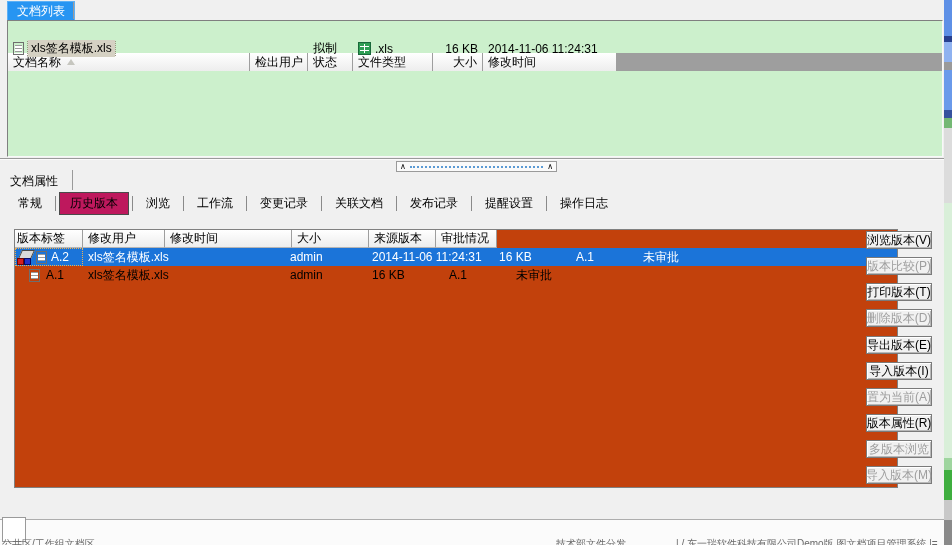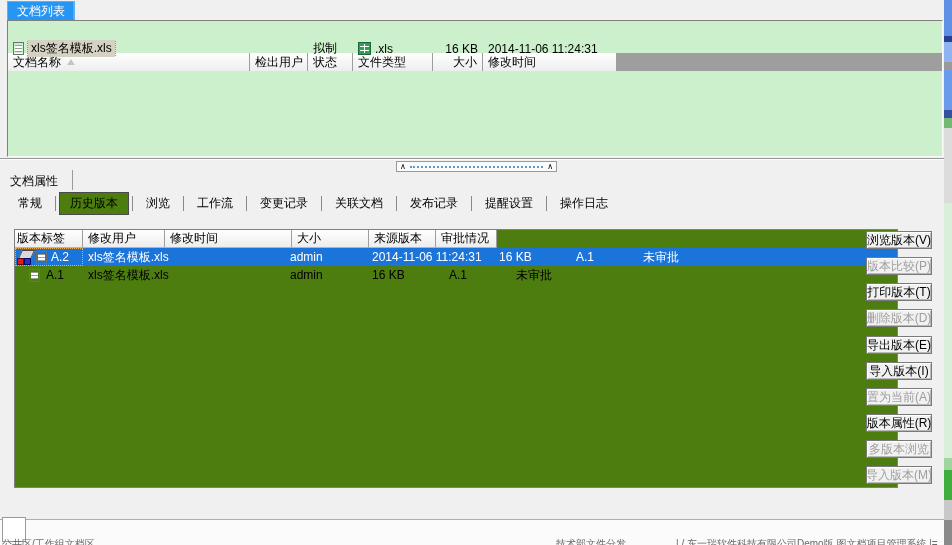--- a/index.html
+++ b/index.html
@@ -48,25 +48,25 @@
   .splitter{position:absolute;left:396px;top:161px;width:161px;height:11px;background:#fafafa;
             border:1px solid #9a9a9a;display:flex;align-items:center;box-sizing:border-box;padding:0 3px;}
   .split-arrow{font-size:8px;line-height:8px;color:#000;flex:none;}
   .split-dots{flex:1;height:0;border-top:2px dotted #5b9bd5;margin:0 4px;}
 
   
   .props-tab{position:absolute;left:10px;top:172px;height:18px;display:flex;align-items:center;}
   .props-tab-sep{position:absolute;left:72px;top:170px;width:1px;height:20px;background:#9a9a9a;}
   .tabs-row{position:absolute;left:8px;top:192px;height:23px;display:flex;align-items:center;}
   .tab{padding:2px 10px;white-space:nowrap;}
-  .tab.selected{border:1px solid #4a4a4a;background:#4d7c0f;}
+  .tab.selected{border:1px solid #4a4a4a;background:#be185d;}
   .tab-sep{width:1px;height:15px;background:#8a8a8a;margin:0 3px;}
 
   
-  .ver-table{position:absolute;left:14px;top:229px;width:884px;height:259px;background:#4d7c0f;
+  .ver-table{position:absolute;left:14px;top:229px;width:884px;height:259px;background:#c2410c;
              border:1px solid #808080;box-sizing:border-box;}
   .ver-header{display:flex;height:18px;}
   .ver-header .hcell{border-bottom:1px solid #b5b5b5;}
   .vrow{display:flex;height:18px;align-items:center;}
   .vrow.selected{background:#1b74d9;color:#fff;}
   .vcell{display:flex;align-items:center;padding:4px 5px;box-sizing:border-box;white-space:nowrap;overflow:hidden;height:100%;}
   .c-tag{width:68px;padding-left:2px;}.c-name{width:202px;}.c-user{width:82px;}.c-time{width:127px;}
   .c-size{width:77px;}.c-src{width:67px;}.c-appr{width:61px;}.c-note{flex:1;}
   .focus-cell{outline:1px dotted #f0b050;outline-offset:-1px;}
 

